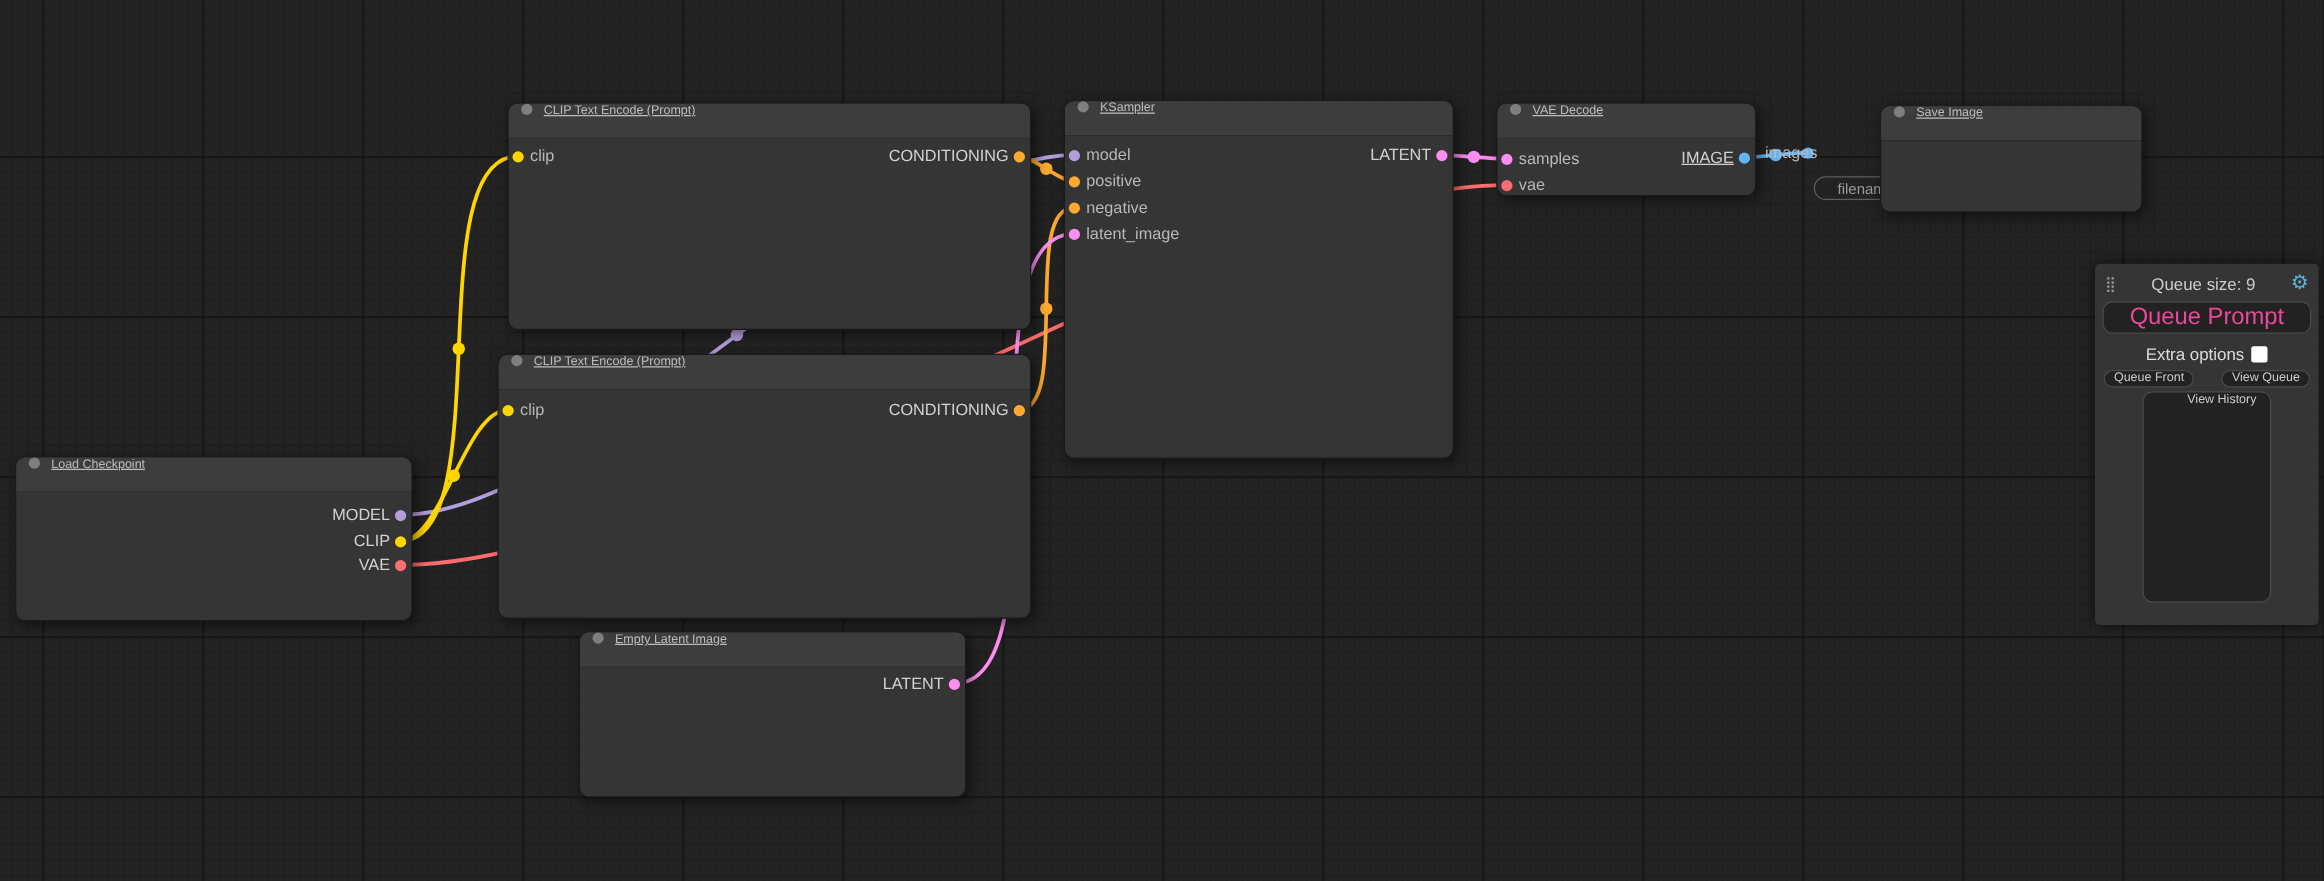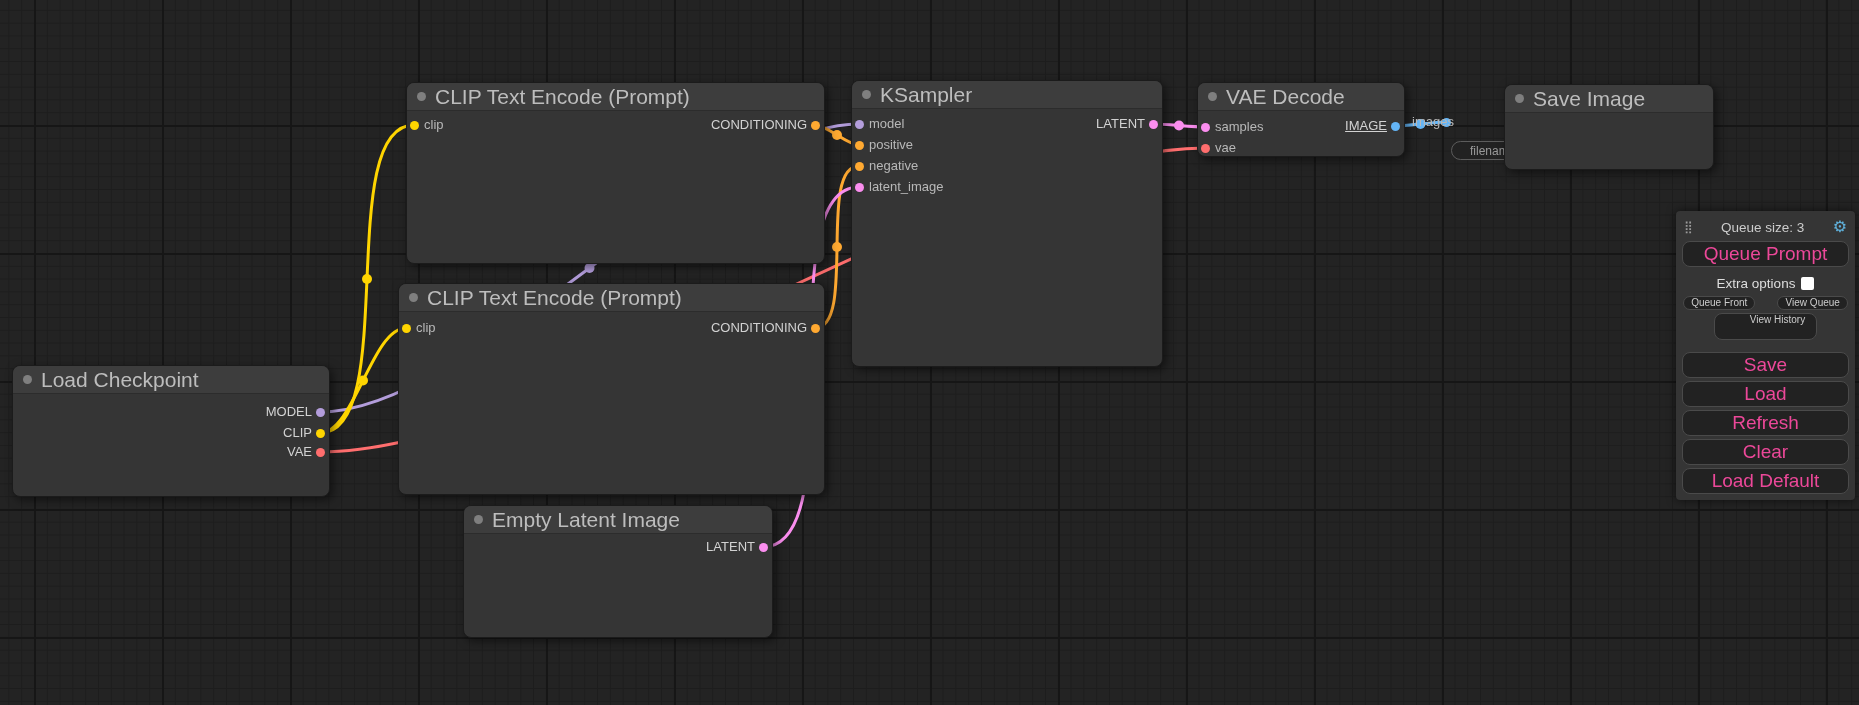--- a/index.html
+++ b/index.html
@@ -17,22 +17,22 @@
     background-position:34px 125px;
   }
   #wires { position:absolute; left:0; top:0; z-index:1; pointer-events:none; }
   .node {
     position:absolute; z-index:2; background:#353535;
     border:1px solid #1b1b1b; border-radius:8px;
     box-shadow:3px 3px 10px rgba(0,0,0,.5);
   }
   .node-title {
     height:28px; background:#3d3d3d; border-radius:7px 7px 0 0;
-    border-bottom:1px solid #2c2c2c; display:flex; align-items:center;
-    color:#bdbdbd; font-size:21px; padding-left:10px;
+    border-bottom:1px solid #2c2c2c; display:flex; 
+    color:#bdbdbd; font-size:10px; padding-left:10px;text-decoration:underline;
   }
   .title-dot { width:9px; height:9px; border-radius:50%; background:#7f7f7f; margin-right:9px; flex:0 0 auto; }
   .port { position:absolute; width:9px; height:9px; border-radius:50%; z-index:3; }
   .port-label { position:absolute; font-size:13px; white-space:nowrap; z-index:3; }
   .in-label  { color:#b8b8b8; }
   .out-label { color:#d2d2d2; }
   .widget {
     position:absolute; height:19px; background:#222;
     border:1px solid #5c5c5c; border-radius:10px;
     display:flex; align-items:center; font-size:12px; overflow:hidden;
@@ -241,34 +241,27 @@
         <span class="w-arrow" style="margin-left: 8px;">◀</span>
         <span class="w-name">batch_size</span>
         <span class="w-value">1</span>
         <span class="w-arrow" style="margin-right: 8px;">▶</span>
       </div>
     </div>
 
   <aside id="queue-panel" style="left: 1676px; top: 211px; width: 179px; height: 289px;">
     <div class="qp-header">
       <span class="qp-drag">⣿</span>
-      <span class="qp-size">Queue size: 3</span>
+      <span class="qp-size">Queue size: 9</span>
       <span class="qp-gear">⚙</span>
     </div>
     <div class="qp-btn qp-queue-prompt">Queue Prompt</div>
     <div class="qp-extra">
       <span class="qp-extra-label">Extra options</span>
       <span class="qp-checkbox"></span>
     </div>
     <div class="qp-small-row">
       <div class="qp-btn qp-small">Queue Front</div>
       <div class="qp-btn qp-small">View Queue</div>
     </div>
     <div class="qp-btn qp-small qp-history">View History</div>
-    <div class="qp-stack">
-      <div class="qp-btn qp-big">Save</div>
-      <div class="qp-btn qp-big">Load</div>
-      <div class="qp-btn qp-big">Refresh</div>
-      <div class="qp-btn qp-big">Clear</div>
-      <div class="qp-btn qp-big">Load Default</div>
-    </div>
   </aside>
 </div>
 
 </body></html>

